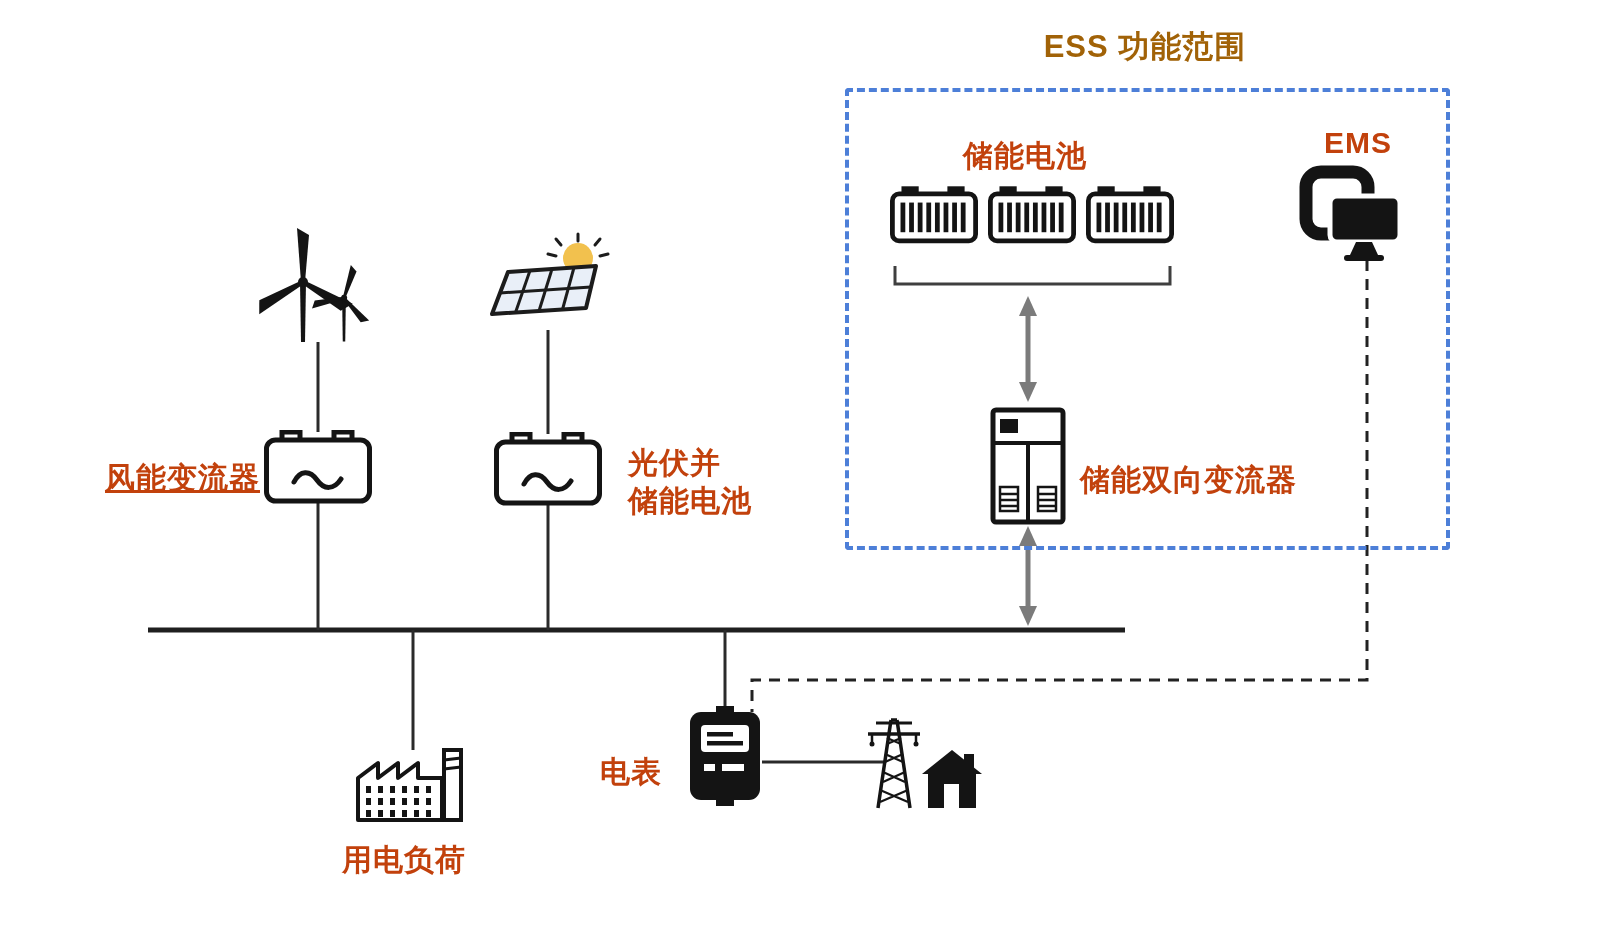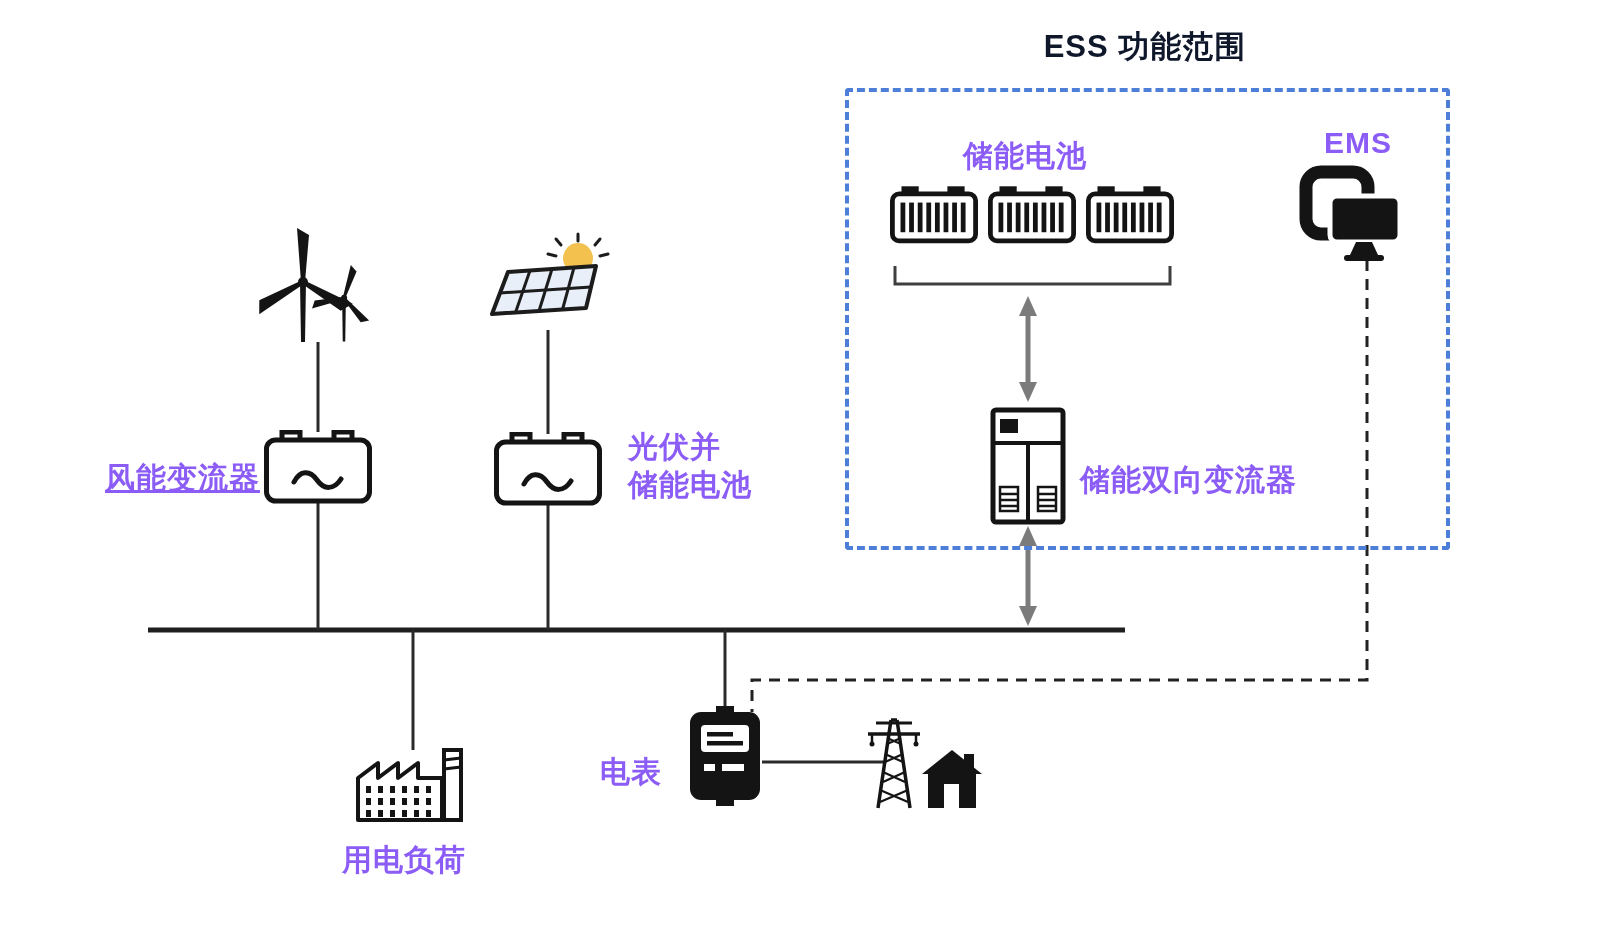--- a/index.html
+++ b/index.html
@@ -8,42 +8,42 @@
     width:1599px;height:926px;
     background:#ffffff;
     font-family:"Liberation Sans", sans-serif;
     overflow:hidden;
   }
   .abs{position:absolute;}
   .label{
     position:absolute;
     font-weight:bold;
     font-size:30px;
-    color:#8b5cf6;
+    color:#c2410c;
     letter-spacing:1px;
     white-space:nowrap;
   }
   .label.center{text-align:center;}
   .label.right{text-align:right;text-decoration:underline;}
   .title{
     position:absolute;
     font-weight:bold;
     font-size:31px;
-    color:#0f172a;
+    color:#a16207;
     text-align:center;
     letter-spacing:1px;
   }
   .ess-box{
     position:absolute;
     left:845px;top:88px;width:605px;height:462px;
     border:4px dashed #4d7fd8;
     border-radius:4px;
     box-sizing:border-box;
   }
-  .two-line{line-height:38px;}
+  .two-line{line-height:38px;margin-top:16px;}
   svg{display:block;}
 </style>
 </head>
 <body>
 
 <div id="canvas">
 
   <svg class="abs" style="left:0;top:0" width="1599" height="926" viewBox="0 0 1599 926">
 
     <line x1="148" y1="630" x2="1125" y2="630" stroke="#1f1f1f" stroke-width="5"></line>

